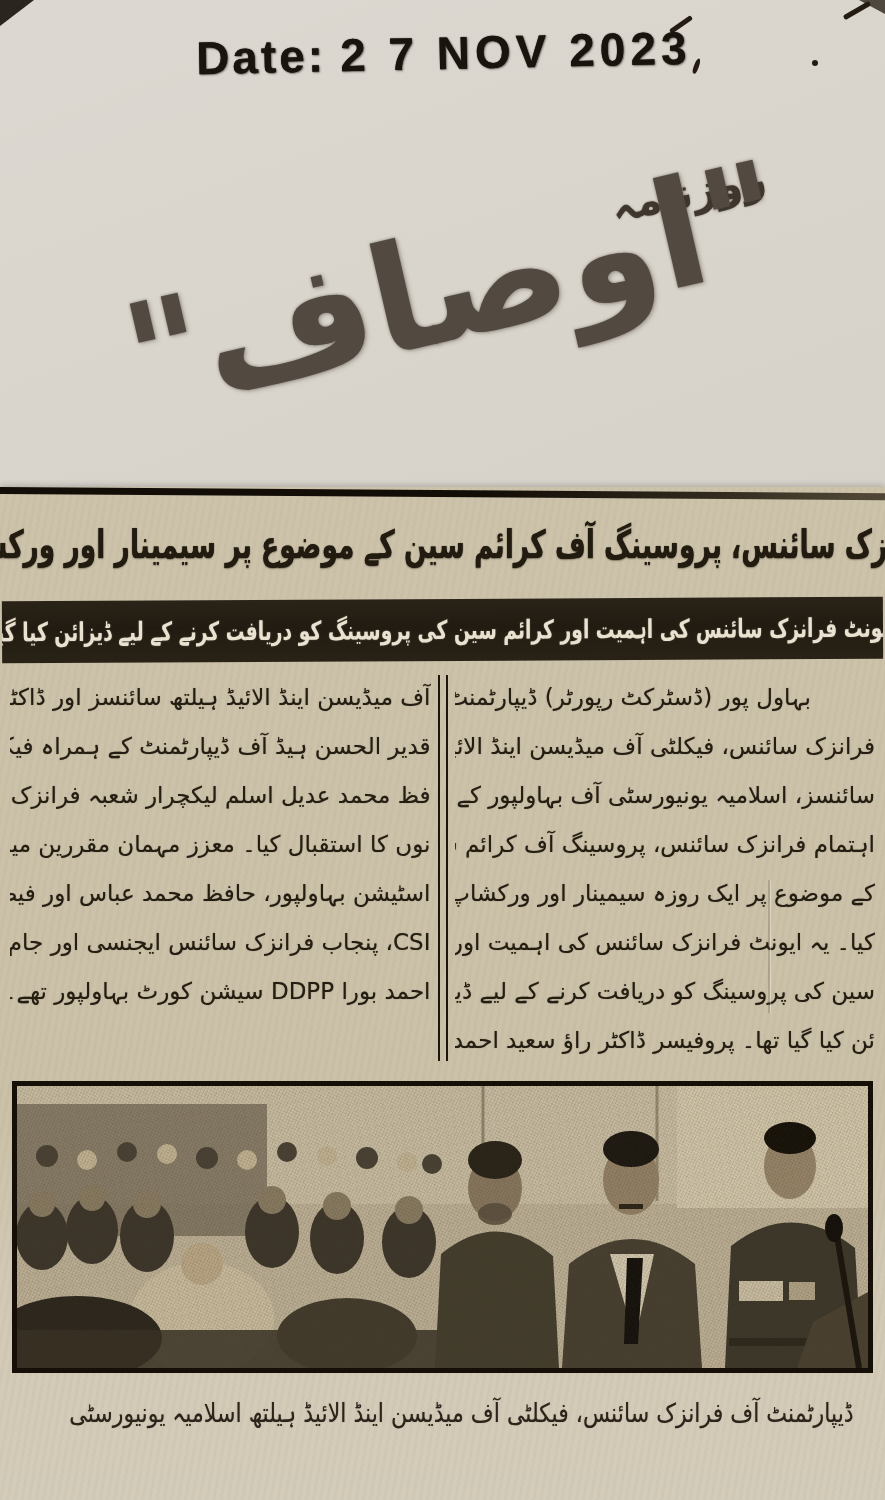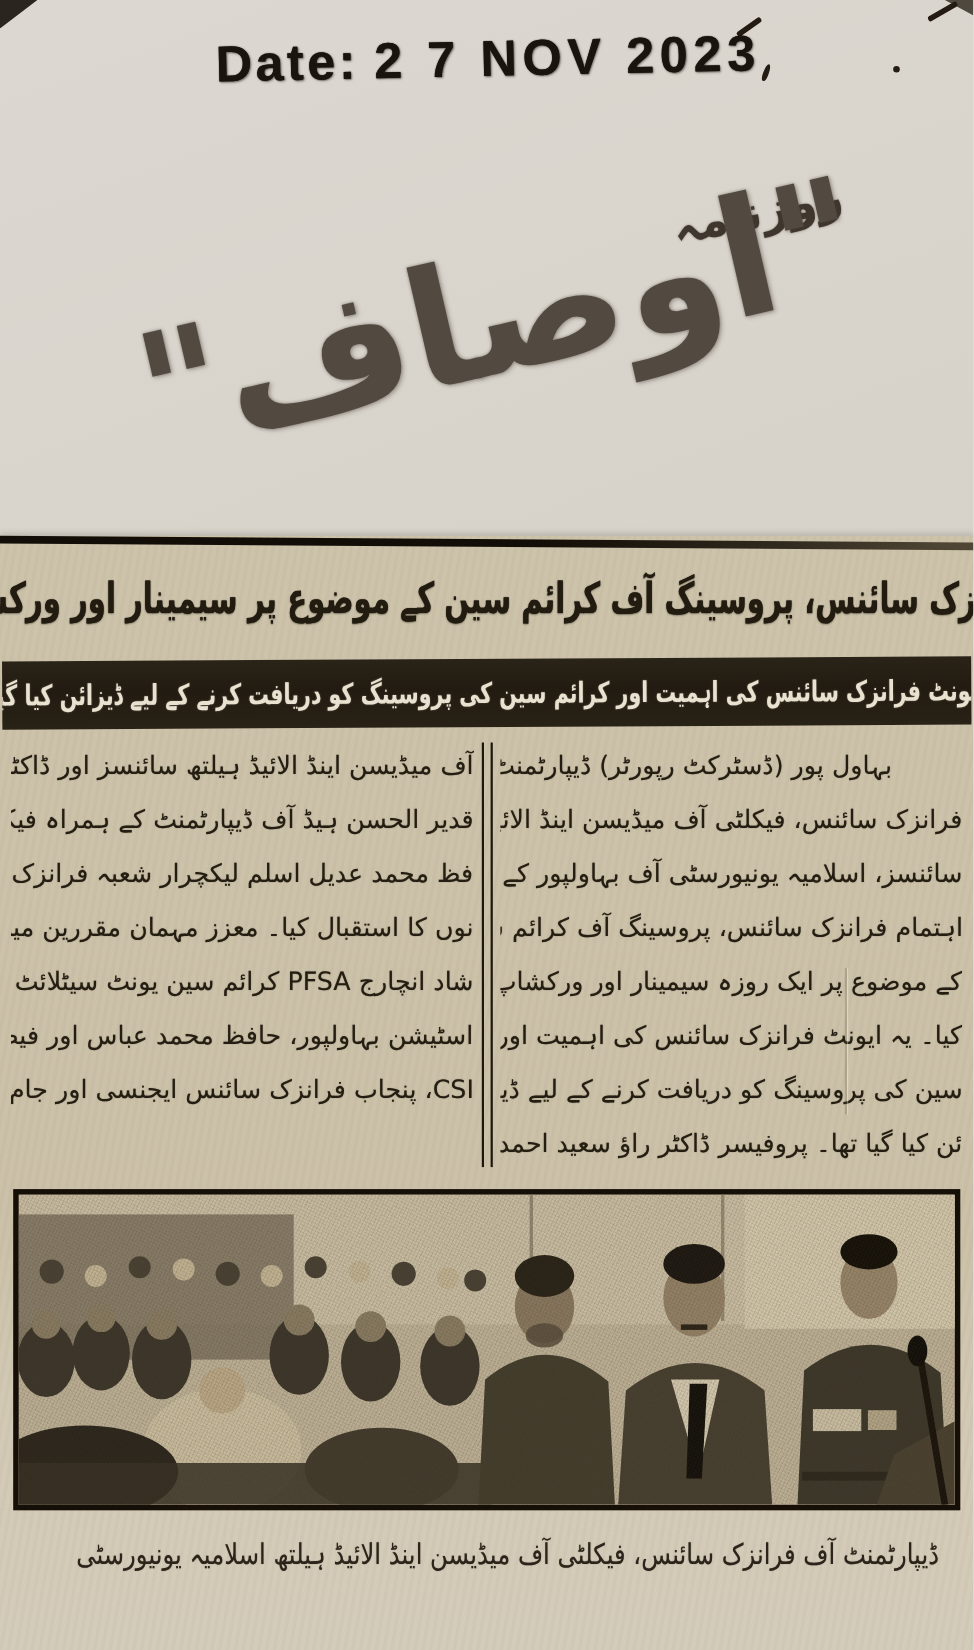--- a/index.html
+++ b/index.html
@@ -117,23 +117,23 @@
     <div class="banner">
       <span>ایونٹ فرانزک سائنس کی اہمیت اور کرائم سین کی پروسینگ کو دریافت کرنے کے لیے ڈیزائن کیا گیا</span>
     </div>
 
     <div class="columns">
       <div class="col">
         <div class="bodyline">آف میڈیسن اینڈ الائیڈ ہیلتھ سائنسز اور ڈاکٹر محمد</div>
         <div class="bodyline">قدیر الحسن ہیڈ آف ڈیپارٹمنٹ کے ہمراہ فیکلٹی ممبر حا</div>
         <div class="bodyline">فظ محمد عدیل اسلم لیکچرار شعبہ فرانزک سائنس نے مہما</div>
         <div class="bodyline">نوں کا استقبال کیا۔ معزز مہمان مقررین میں مدثر ار</div>
-        <div class="bodyline">شاد انچارج PFSA کرائم سین یونٹ سیٹلائٹ</div>
         <div class="bodyline">اسٹیشن بہاولپور، حافظ محمد عباس اور فیضان اکرم</div>
         <div class="bodyline">CSI، پنجاب فرانزک سائنس ایجنسی اور جام وحید</div>
+        <div class="bodyline">احمد بورا DDPP سیشن کورٹ بہاولپور تھے۔</div>
       </div>
       <div class="divider"></div>
       <div class="col">
         <div class="bodyline indent">بہاول پور (ڈسٹرکٹ رپورٹر) ڈیپارٹمنٹ آف</div>
         <div class="bodyline">فرانزک سائنس، فیکلٹی آف میڈیسن اینڈ الائیڈ ہیلتھ</div>
         <div class="bodyline">سائنسز، اسلامیہ یونیورسٹی آف بہاولپور کے زیر</div>
         <div class="bodyline">اہتمام فرانزک سائنس، پروسینگ آف کرائم سین</div>
         <div class="bodyline">کے موضوع پر ایک روزہ سیمینار اور ورکشاپ کا انعقاد</div>
         <div class="bodyline">کیا۔ یہ ایونٹ فرانزک سائنس کی اہمیت اور کرائم</div>
         <div class="bodyline">سین کی پروسینگ کو دریافت کرنے کے لیے ڈیزا</div>

